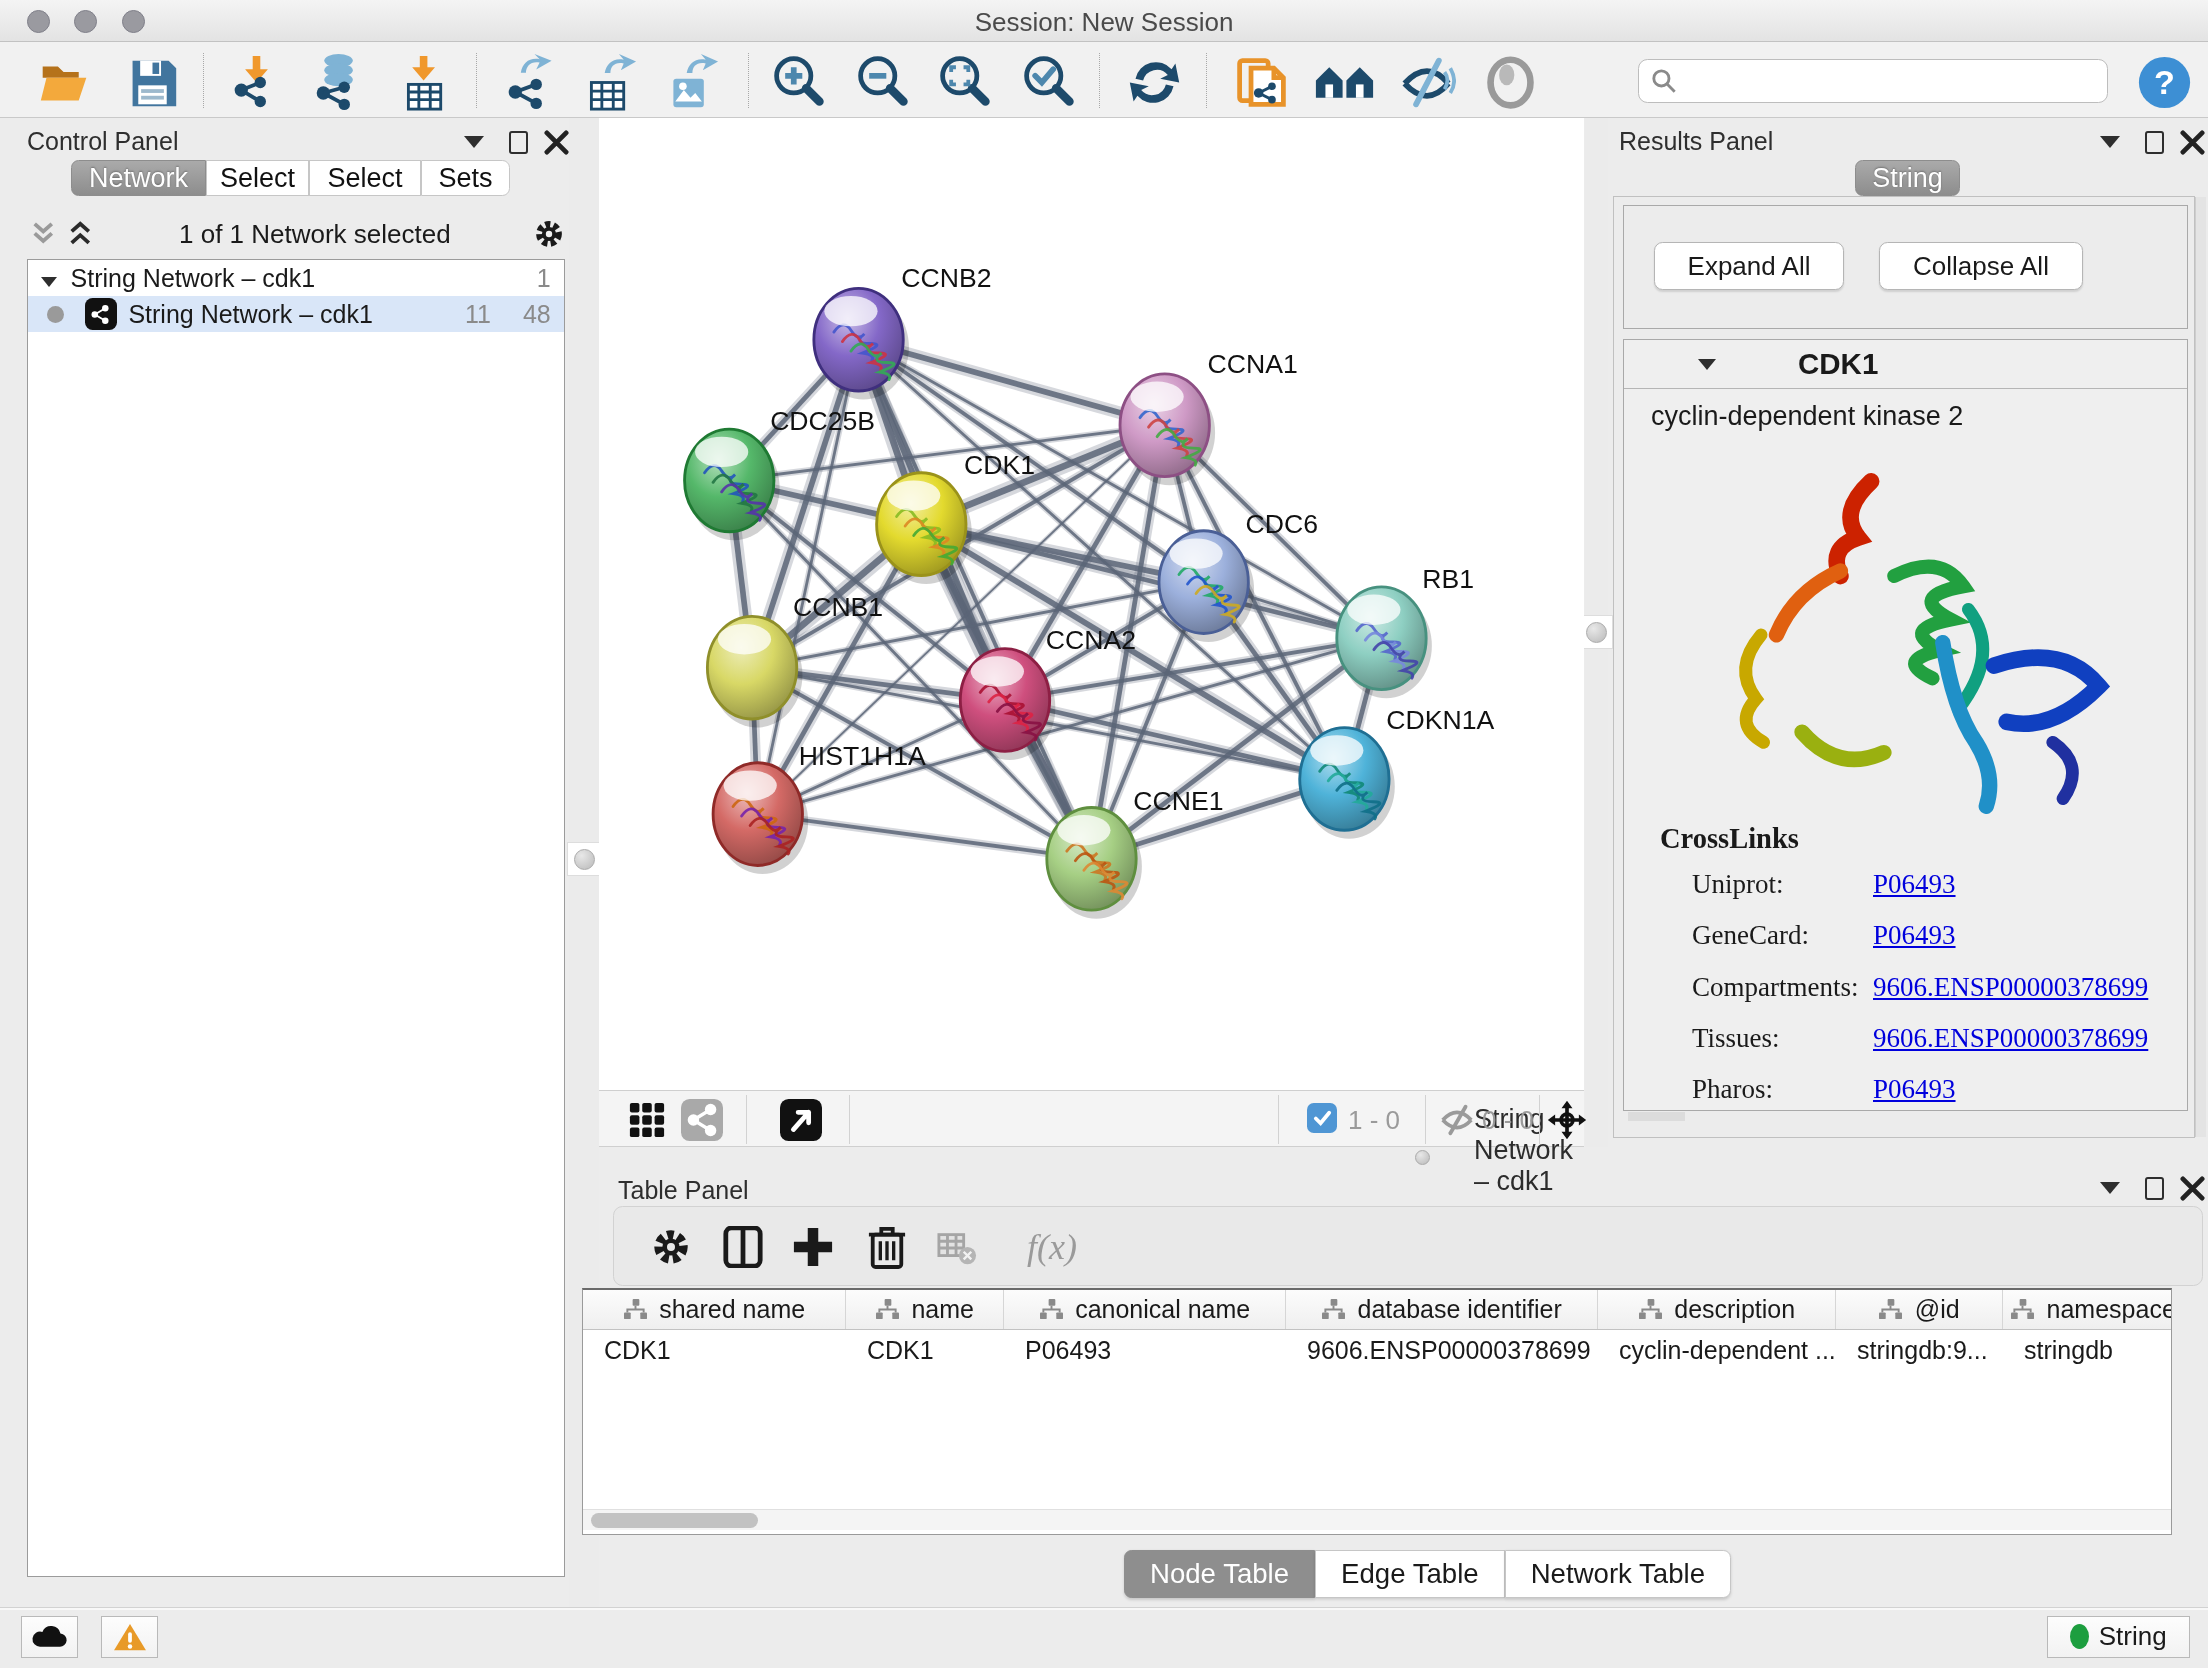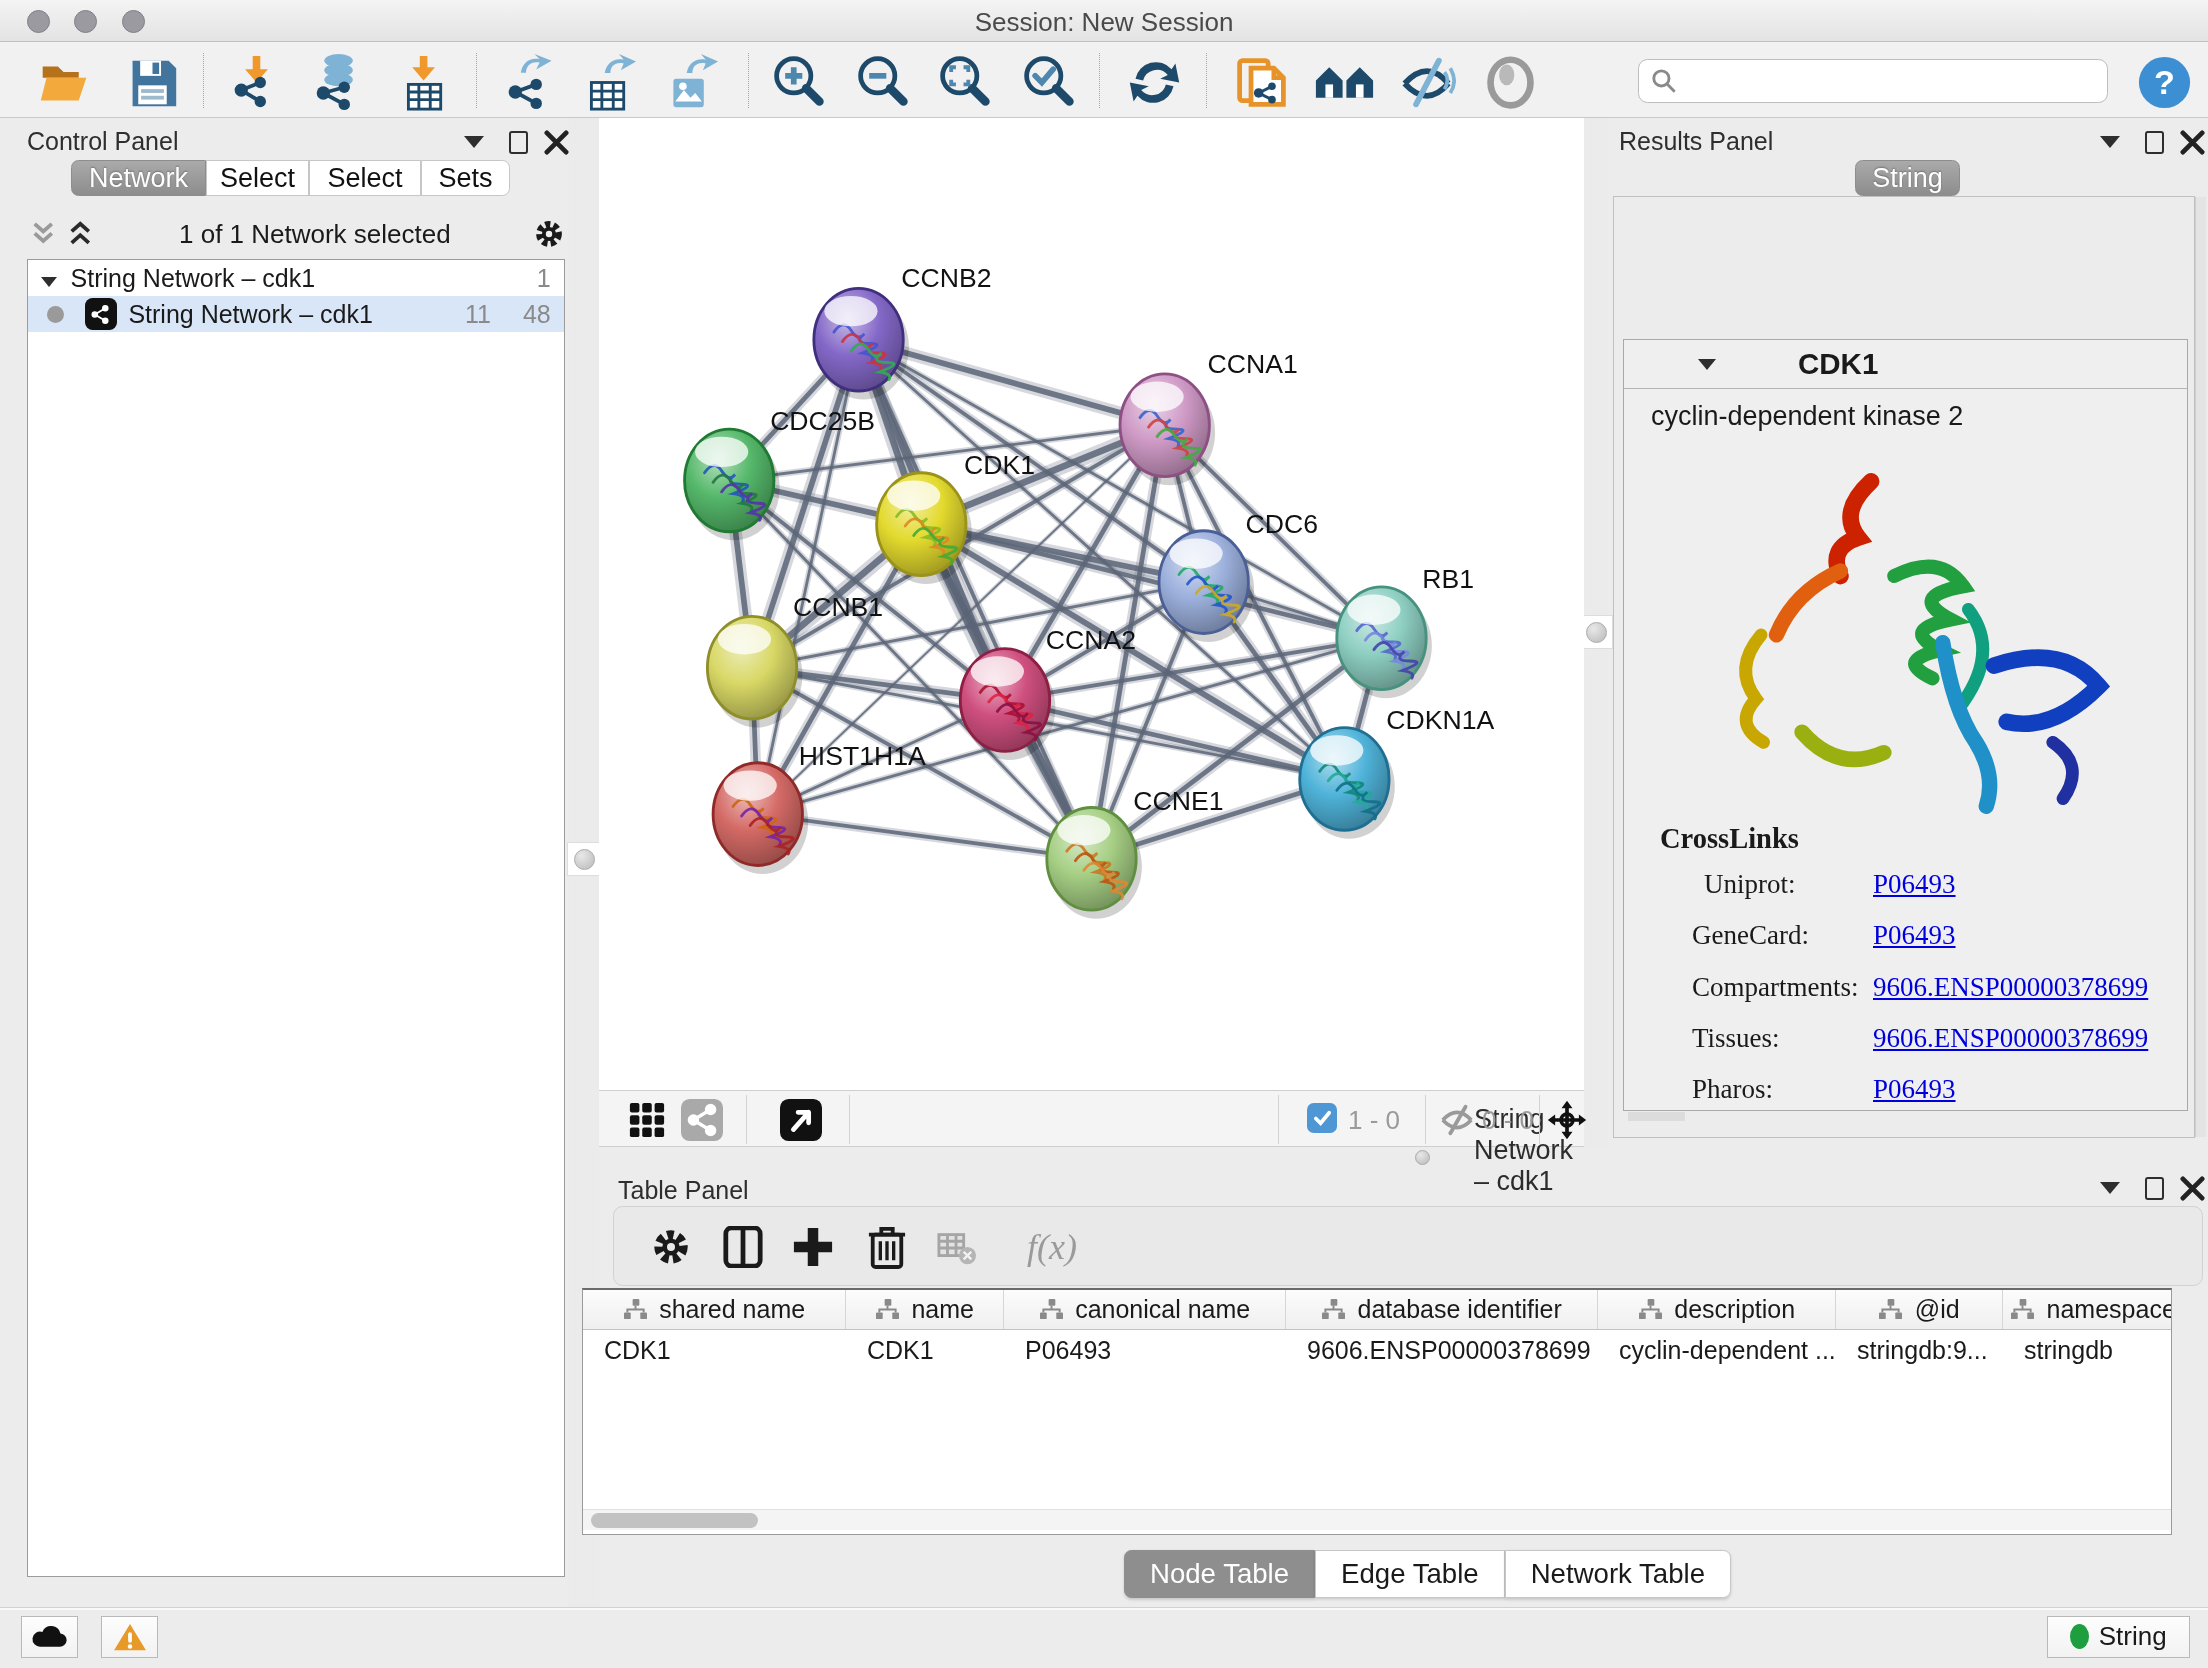--- a/index.html
+++ b/index.html
@@ -704,20 +704,24 @@
     </div>
   <div class="ph-ico" style="left:2176px;top:126px">
     <svg width="25" height="25" viewBox="0 0 26 26">
         <path d="M3 3l20 20M23 3L3 23" stroke="#222" stroke-width="5" stroke-linecap="round"></path>
       </svg>
   </div>
   <div class="tab active" style="left:1855px;top:160px;width:105px;border-radius:7.6px">String</div>
   <div class="res-outer"></div>
   <div class="res-scroll"></div>
 
+  <div class="btnbox">
+    <div class="wbtn" style="left:30px;top:36px;width:190px">Expand All</div>
+    <div class="wbtn" style="left:255px;top:36px;width:204px">Collapse All</div>
+  </div>
 
   <div class="cdkbox">
     <div class="cdk-head">
       <span style="margin-left:74px"><span class="tri-down" style="display:inline-block;border-left-width:9.5px;border-right-width:9.5px;border-top-width:11.4px"></span></span>
       <span class="cdk-name" style="margin-left:82px">CDK1</span>
     </div>
     <div class="cdk-desc">cyclin-dependent kinase 2</div>
     <svg width="495" height="371" viewBox="0 0 360 290" style="position:absolute;left:38px;top:103px">
       <g fill="none" stroke-linecap="round">
         <path d="M150 30 q-26 24 -10 44 q-24 8 -14 30" stroke="#cc2200" stroke-width="13"></path>
@@ -726,21 +730,21 @@
         <path d="M96 226 q28 32 64 16" stroke="#9ab010" stroke-width="12"></path>
         <path d="M168 104 q36-18 54 8 q-44 8 -10 26 q-40 8 -8 24 q-36 8 -6 22" stroke="#22a040" stroke-width="11"></path>
         <path d="M226 130 q26 34 -8 78" stroke="#10a080" stroke-width="10"></path>
         <path d="M206 156 q8 52 26 78 q16 26 8 50" stroke="#2090c8" stroke-width="12"></path>
         <path d="M246 174 q54-18 82 16 q-36 36 -72 28" stroke="#1040c0" stroke-width="13"></path>
         <path d="M292 234 q26 18 8 44" stroke="#2030a0" stroke-width="10"></path>
       </g>
     </svg>
     <div class="xl xl-head">CrossLinks</div>
     <div id="xl-rows">
-        <div class="xl xl-row" style="left: 80px; top: 529px; font-family: Liberation Serif, serif;">Uniprot:</div>
+        <div class="xl xl-row" style="left: 68px; top: 529px; font-family: Liberation Serif, serif;">Uniprot:</div>
         <div class="xl xl-row" style="left: 249px; top: 529px;"><a href="#">P06493</a></div>
         <div class="xl xl-row" style="left: 68px; top: 580px;">GeneCard:</div>
         <div class="xl xl-row" style="left: 249px; top: 580px;"><a href="#">P06493</a></div>
         <div class="xl xl-row" style="left: 68px; top: 632px;">Compartments:</div>
         <div class="xl xl-row" style="left: 249px; top: 632px;"><a href="#">9606.ENSP00000378699</a></div>
         <div class="xl xl-row" style="left: 68px; top: 683px;">Tissues:</div>
         <div class="xl xl-row" style="left: 249px; top: 683px;"><a href="#">9606.ENSP00000378699</a></div>
         <div class="xl xl-row" style="left: 68px; top: 734px;">Pharos:</div>
         <div class="xl xl-row" style="left: 249px; top: 734px;"><a href="#">P06493</a></div>
       </div>

